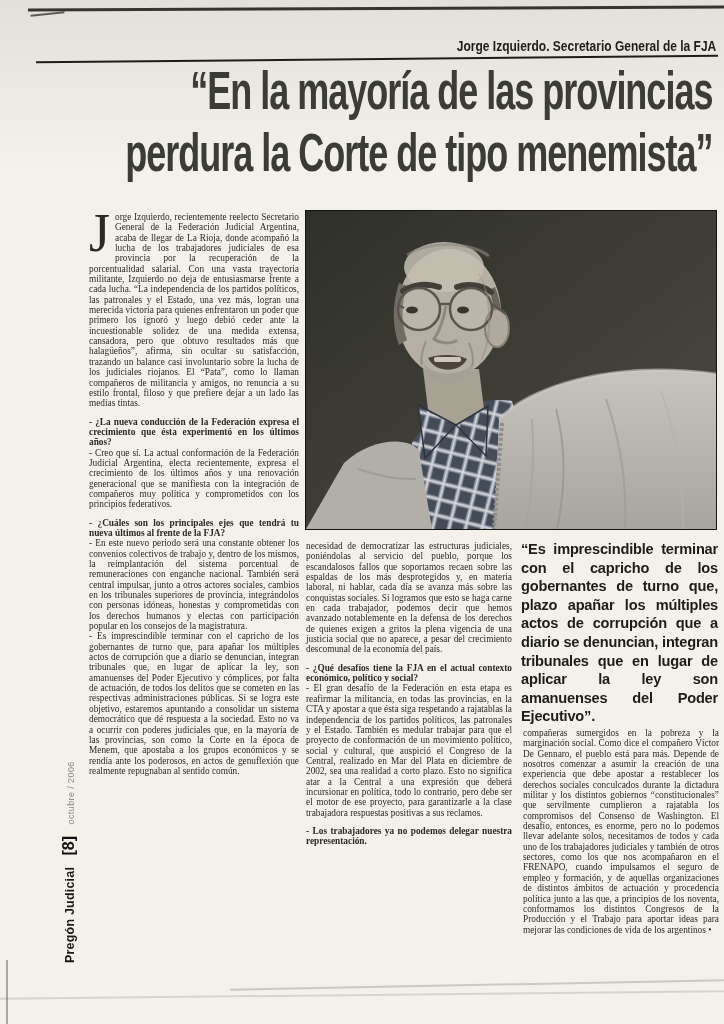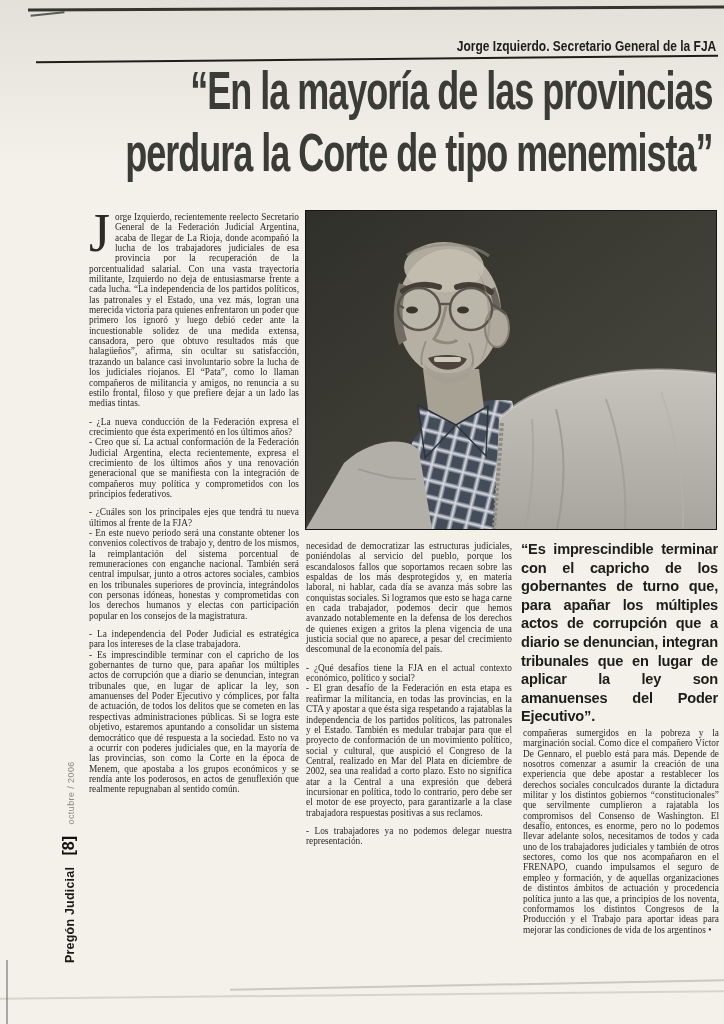--- a/index.html
+++ b/index.html
@@ -28,21 +28,21 @@
   }
   .headline{
     position:absolute;top:60px;right:12px;text-align:right;
     font-family:"Liberation Sans", sans-serif;font-weight:700;
     font-size:53px;line-height:62px;color:#3c3c36;letter-spacing:-1.5px;
     transform:scaleX(.68);transform-origin:100% 0;white-space:nowrap;
   }
 
   .col{position:absolute;font-size:9.3px;line-height:10.35px;text-align:justify;}
   .col p{margin:0;}
-  .col p.q{font-weight:400;margin-top:8px;}
+  .col p.q{font-weight:700;margin-top:8px;}
   .col p.a{margin-top:0;}
   .col1{left:89px;top:212px;width:210px;}
   .col2{left:306px;top:541px;width:206px;}
   .col3{left:523px;top:728px;width:196px;}
 
   .dropcap{
     float:left;font-size:54px;line-height:40px;height:42px;
     padding:1px 5px 0 0;color:#2b2a26;
   }
 
@@ -85,21 +85,20 @@
   <div>“En la mayoría de las provincias</div>
   <div>perdura la Corte de tipo menemista”</div>
 </div>
 
 <div class="col col1">
   <p class="a"><span class="dropcap">J</span><span>orge Izquierdo, recientemente reelecto Secretario General de la Federación Judicial Argentina, acaba de llegar de La Rioja, donde acompañó la lucha de los trabajadores judiciales de esa provincia por la recuperación de la porcentualidad salarial. Con una vasta trayectoria militante, Izquierdo no deja de entusiasmarse frente a cada lucha. “La independencia de los partidos políticos, las patronales y el Estado, una vez más, logran una merecida victoria para quienes enfrentaron un poder que primero los ignoró y luego debió ceder ante la incuestionable solidez de una medida extensa, cansadora, pero que obtuvo resultados más que halagüeños”, afirma, sin ocultar su satisfacción, trazando un balance casi involuntario sobre la lucha de los judiciales riojanos. El “Pata”, como lo llaman compañeros de militancia y amigos, no renuncia a su estilo frontal, filoso y que prefiere dejar a un lado las medias tintas.</span></p>
   <p class="q">- ¿La nueva conducción de la Federación expresa el crecimiento que ésta experimentó en los últimos años?</p>
   <p class="a">- Creo que sí. La actual conformación de la Federación Judicial Argentina, electa recientemente, expresa el crecimiento de los últimos años y una renovación generacional que se manifiesta con la integración de compañeros muy política y comprometidos con los principios federativos.</p>
   <p class="q">- ¿Cuáles son los principales ejes que tendrá tu nueva últimos al frente de la FJA?</p>
   <p class="a">- En este nuevo periodo será una constante obtener los convenios colectivos de trabajo y, dentro de los mismos, la reimplantación del sistema porcentual de remuneraciones con enganche nacional. También será central impulsar, junto a otros actores sociales, cambios en los tribunales superiores de provincia, integrándolos con personas idóneas, honestas y comprometidas con los derechos humanos y electas con participación popular en los consejos de la magistratura.</p>
-  <p class="q">- La independencia del Poder Judicial es estratégica para los intereses de la clase trabajadora.</p>
   <p class="a">- Es imprescindible terminar con el capricho de los gobernantes de turno que, para apañar los múltiples actos de corrupción que a diario se denuncian, integran tribunales que, en lugar de aplicar la ley, son amanuenses del Poder Ejecutivo y cómplices, por falta de actuación, de todos los delitos que se cometen en las respectivas administraciones públicas. Si se logra este objetivo, estaremos apuntando a consolidar un sistema democrático que dé respuesta a la sociedad. Esto no va a ocurrir con poderes judiciales que, en la mayoría de las provincias, son como la Corte en la época de Menem, que apostaba a los grupos económicos y se rendía ante los poderosos, en actos de genuflexión que realmente repugnaban al sentido común.</p>
 </div>
 
 <div class="photo">
   <svg viewBox="0 0 410 318" width="410" height="318" xmlns="http://www.w3.org/2000/svg">
     <defs>
       <linearGradient id="bgg" x1="0" y1="0" x2="1" y2="1">
         <stop offset="0" stop-color="#30302a"></stop>
         <stop offset="1" stop-color="#4b4b42"></stop>
       </linearGradient>
@@ -162,21 +161,21 @@
     <path d="M120 130 C116 140 114 148 116 154" stroke="#968f82" stroke-width="2" fill="none"></path>
     <path d="M163 132 C167 142 168 150 166 155" stroke="#968f82" stroke-width="2" fill="none"></path>
 
     <path d="M122 147 C132 143 151 143 161 148 C154 162 130 163 122 147 Z" fill="#4d443b"></path>
     <rect x="128" y="146" width="27" height="5" rx="2" fill="#cfc8ba"></rect>
 
     <path d="M170 58 C188 80 190 130 172 156 C186 130 186 82 170 58 Z" fill="#8f897c" opacity=".5"></path>
   </svg>
 </div>
 
-<div class="pullquote">“Es imprescindible terminar con el capricho de los gobernantes de turno que, para apañar los múltiples actos de corrupción que a diario se denuncian, integran tribunales que en lugar de aplicar la ley son amanuenses del Poder Ejecutivo”.</div>
+<div class="pullquote">“Es imprescindible terminar con el capricho de los gobernantes de turno que, plazo apañar los múltiples actos de corrupción que a diario se denuncian, integran tribunales que en lugar de aplicar la ley son amanuenses del Poder Ejecutivo”.</div>
 
 <div class="col col2">
   <p class="a">necesidad de democratizar las estructuras judiciales, poniéndolas al servicio del pueblo, porque los escandalosos fallos que soportamos recaen sobre las espaldas de los más desprotegidos y, en materia laboral, ni hablar, cada día se avanza más sobre las conquistas sociales. Si logramos que esto se haga carne en cada trabajador, podemos decir que hemos avanzado notablemente en la defensa de los derechos de quienes exigen a gritos la plena vigencia de una justicia social que no aparece, a pesar del crecimiento descomunal de la economía del país.</p>
   <p class="q">- ¿Qué desafíos tiene la FJA en el actual contexto económico, político y social?</p>
   <p class="a">- El gran desafío de la Federación en esta etapa es reafirmar la militancia, en todas las provincias, en la CTA y apostar a que ésta siga respetando a rajatablas la independencia de los partidos políticos, las patronales y el Estado. También es medular trabajar para que el proyecto de conformación de un movimiento político, social y cultural, que auspició el Congreso de la Central, realizado en Mar del Plata en diciembre de 2002, sea una realidad a corto plazo. Esto no significa atar a la Central a una expresión que deberá incursionar en política, todo lo contrario, pero debe ser el motor de ese proyecto, para garantizarle a la clase trabajadora respuestas positivas a sus reclamos.</p>
   <p class="q">- Los trabajadores ya no podemos delegar nuestra representación.</p>
 </div>
 
 <div class="col col3">
   <p class="a">compañeras sumergidos en la pobreza y la marginación social. Como dice el compañero Víctor De Gennaro, el pueblo está para más. Depende de nosotros comenzar a asumir la creación de una experiencia que debe apostar a restablecer los derechos sociales conculcados durante la dictadura militar y los distintos gobiernos “constitucionales” que servilmente cumplieron a rajatabla los compromisos del Consenso de Washington. El desafío, entonces, es enorme, pero no lo podemos llevar adelante solos, necesitamos de todos y cada uno de los trabajadores judiciales y también de otros sectores, como los que nos acompañaron en el FRENAPO, cuando impulsamos el seguro de empleo y formación, y de aquellas organizaciones de distintos ámbitos de actuación y procedencia política junto a las que, a principios de los noventa, conformamos los distintos Congresos de la Producción y el Trabajo para aportar ideas para mejorar las condiciones de vida de los argentinos •</p>

